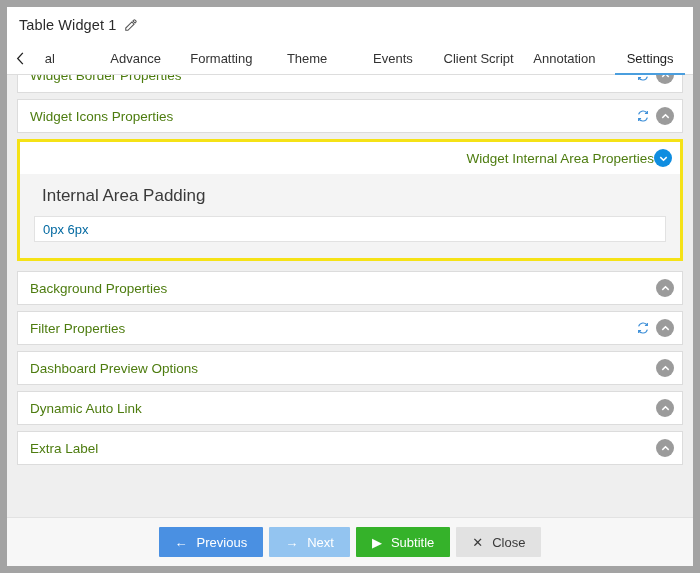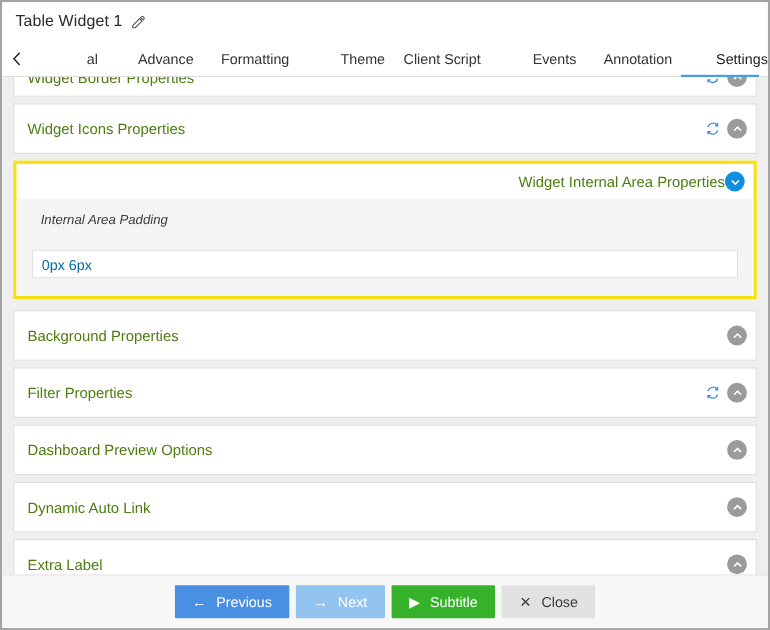--- a/index.html
+++ b/index.html
@@ -13,21 +13,21 @@
     background: #ffffff;
     font-family: "Liberation Sans", sans-serif;
     font-size: 13px;
     color: #333333;
   }
   .app {
     position: relative;
     width: 700px;
     height: 573px;
     box-sizing: border-box;
-    border: 2px solid #a3a3a3;
+    border: 7px solid #a3a3a3;
     background: #ffffff;
     display: flex;
     flex-direction: column;
     overflow: hidden;
   }
 
   
   .titlebar {
     height: 36px;
     flex: 0 0 36px;
@@ -56,21 +56,21 @@
     flex: 0 0 31px;
     display: flex;
     align-items: stretch;
     border-bottom: 1px solid #dddddd;
     background: #ffffff;
   }
   .tab {
     flex: 1 1 0;
     display: flex;
     align-items: center;
-    justify-content: flex-end;
+    justify-content: center;
     font-size: 13px;
     color: #333333;
     cursor: pointer;
     position: relative;
     white-space: nowrap;
   }
   .tab.active {
     color: #222222;
   }
   .tab.active::after {
@@ -115,21 +115,21 @@
     padding: 0 10px;
     box-sizing: border-box;
   }
   .panel {
     background: #ffffff;
     border: 1px solid #dcdcdc;
     margin-bottom: 6px;
     box-sizing: border-box;
   }
   .panel-header {
-    height: 44px;
+    height: 32px;
     display: flex;
     align-items: center;
     padding: 0 8px 0 12px;
     cursor: pointer;
     box-sizing: border-box;
   }
   .panel-title {
     flex: 1 1 auto;
     font-size: 13.5px;
     color: #4d7c0f;
@@ -178,24 +178,23 @@
   .panel.highlight .panel-header {
     height: 32px;
     text-align: right;
   }
   .panel-body {
     background: #f4f4f4;
     padding: 8px 14px 16px 14px;
     box-sizing: border-box;
   }
   .field-label {
-    font-size: 12px;
+    font-size: 17px;
     color: #3a3a3a;
-    margin: 4px 0 20px 8px;
-    font-style: italic;
+    margin: 4px 0 10px 8px;
   }
   .field-input {
     width: 100%;
     box-sizing: border-box;
     height: 26px;
     border: 1px solid #e2e2e2;
     background: #ffffff;
     font-family: "Liberation Sans", sans-serif;
     font-size: 13px;
     color: #0369a1;
@@ -270,24 +269,24 @@
     <div class="tab">
       <span>Advance</span>
     </div>
     <div class="tab">
       <span>Formatting</span>
     </div>
     <div class="tab">
       <span>Theme</span>
     </div>
     <div class="tab">
+      <span>Events</span>
+    </div>
+    <div class="tab">
       <span>Client Script</span>
-    </div>
-    <div class="tab">
-      <span>Events</span>
     </div>
     <div class="tab">
       <span>Annotation</span>
     </div>
     <div class="tab active">
       <span>Settings</span>
     </div>
     <div class="tab-scroll-left">
       <svg width="13" height="15" viewBox="0 0 12 16" fill="none" stroke="#222222" stroke-width="1.4">
         <path d="M8.5 2L3 8l5.5 6"></path>

